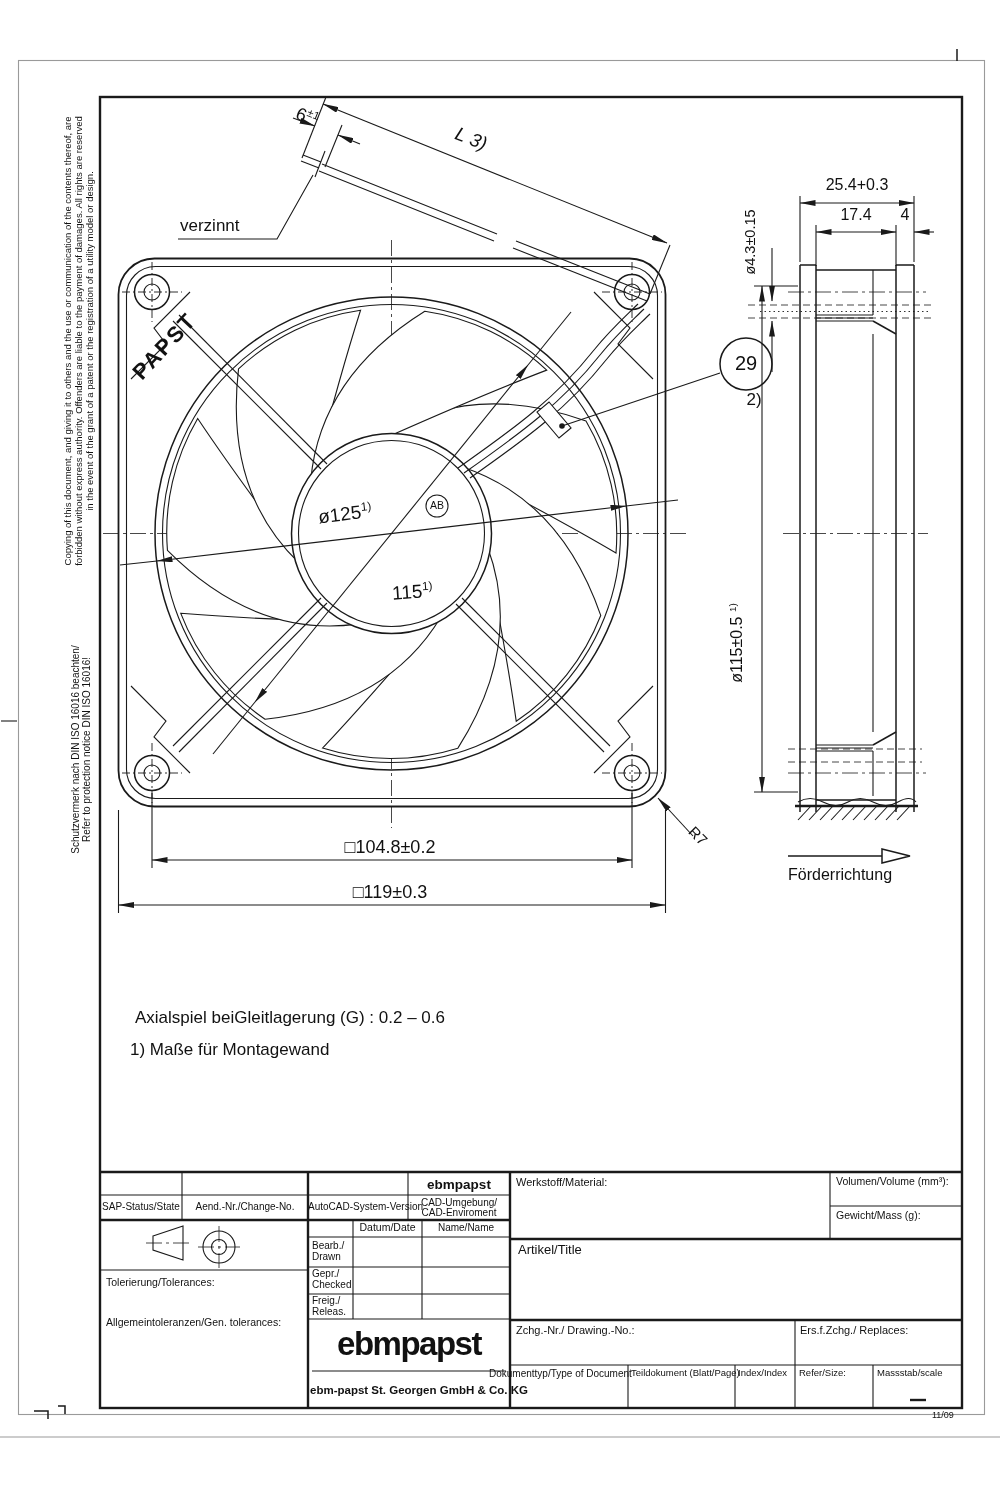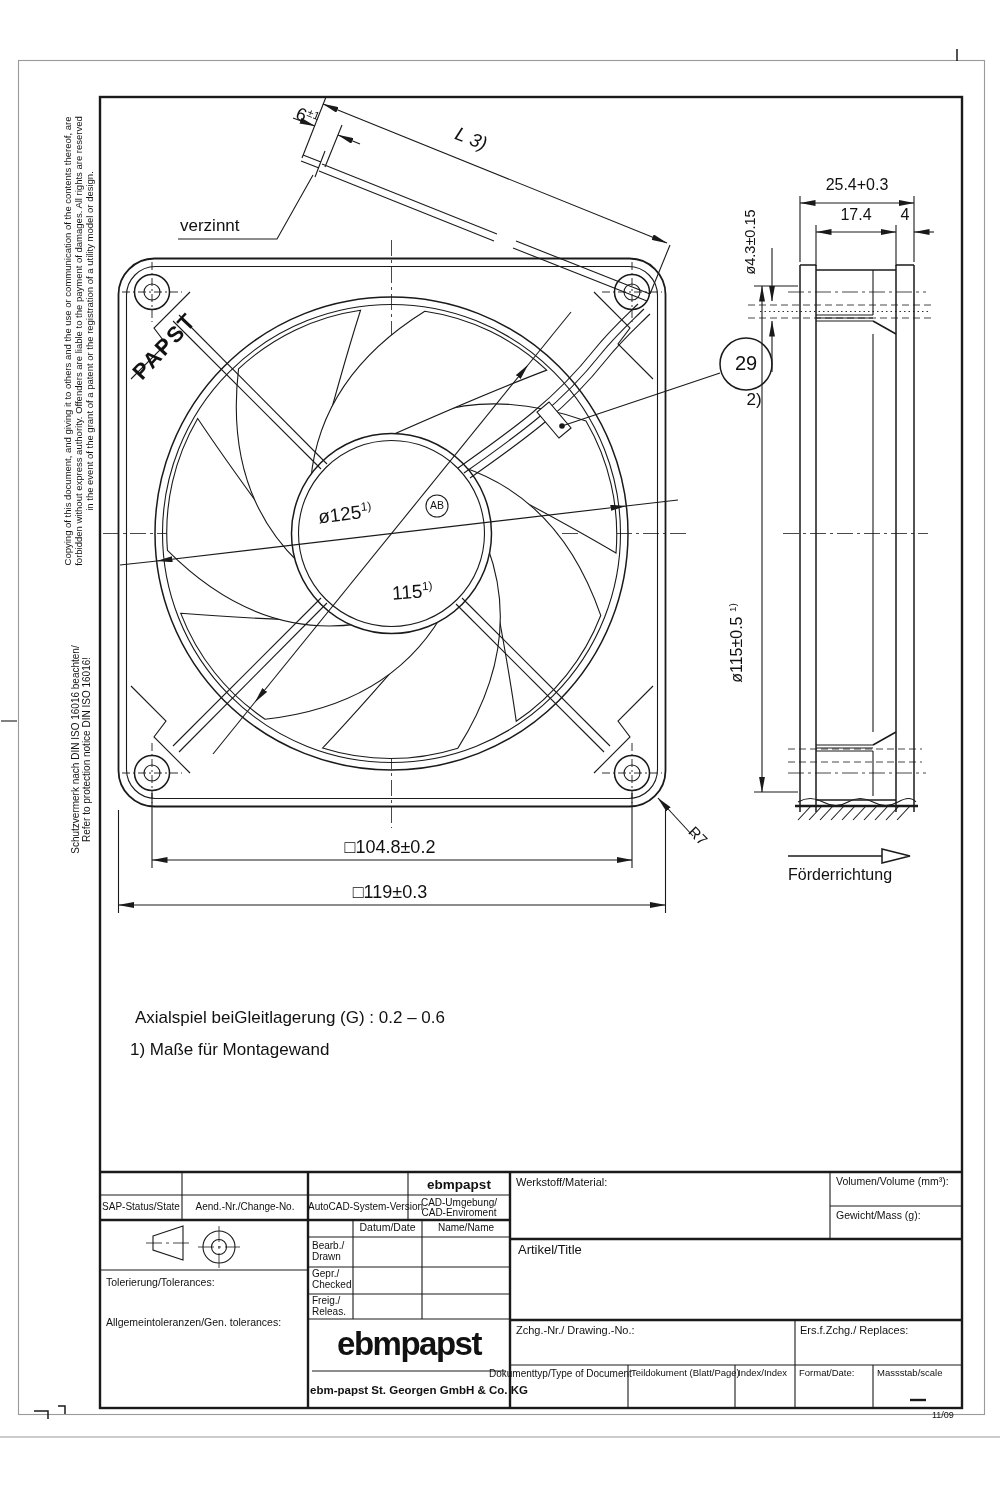--- a/index.html
+++ b/index.html
@@ -318,17 +318,17 @@
 
 <div class="t" style="left:516px;top:1176px;font-size:11px">Werkstoff/Material:</div>
 <div class="t" style="left:836px;top:1176px;font-size:10.5px">Volumen/Volume (mm³):</div>
 <div class="t" style="left:836px;top:1210px;font-size:10.5px">Gewicht/Mass (g):</div>
 <div class="t" style="left:518px;top:1243px;font-size:13px">Artikel/Title</div>
 <div class="t" style="left:516px;top:1324px;font-size:11px">Zchg.-Nr./ Drawing.-No.:</div>
 <div class="t" style="left:800px;top:1324px;font-size:11px">Ers.f.Zchg./ Replaces:</div>
 <div class="t" style="left:489px;top:1368px;font-size:10px">Dokumenttyp/Type of Document</div>
 <div class="t" style="left:631px;top:1368px;font-size:9.5px">Teildokument (Blatt/Page)</div>
 <div class="t" style="left:738px;top:1368px;font-size:9.5px">Index/Index</div>
-<div class="t" style="left:799px;top:1368px;font-size:9.5px">Format/Date:</div>
+<div class="t" style="left:799px;top:1368px;font-size:9.5px">Refer/Size:</div>
 <div class="t" style="left:877px;top:1368px;font-size:9.5px">Massstab/scale</div>
 <div class="t" style="left:932px;top:1410px;font-size:9px">11/09</div>
 
 </div>
 
 </body></html>

